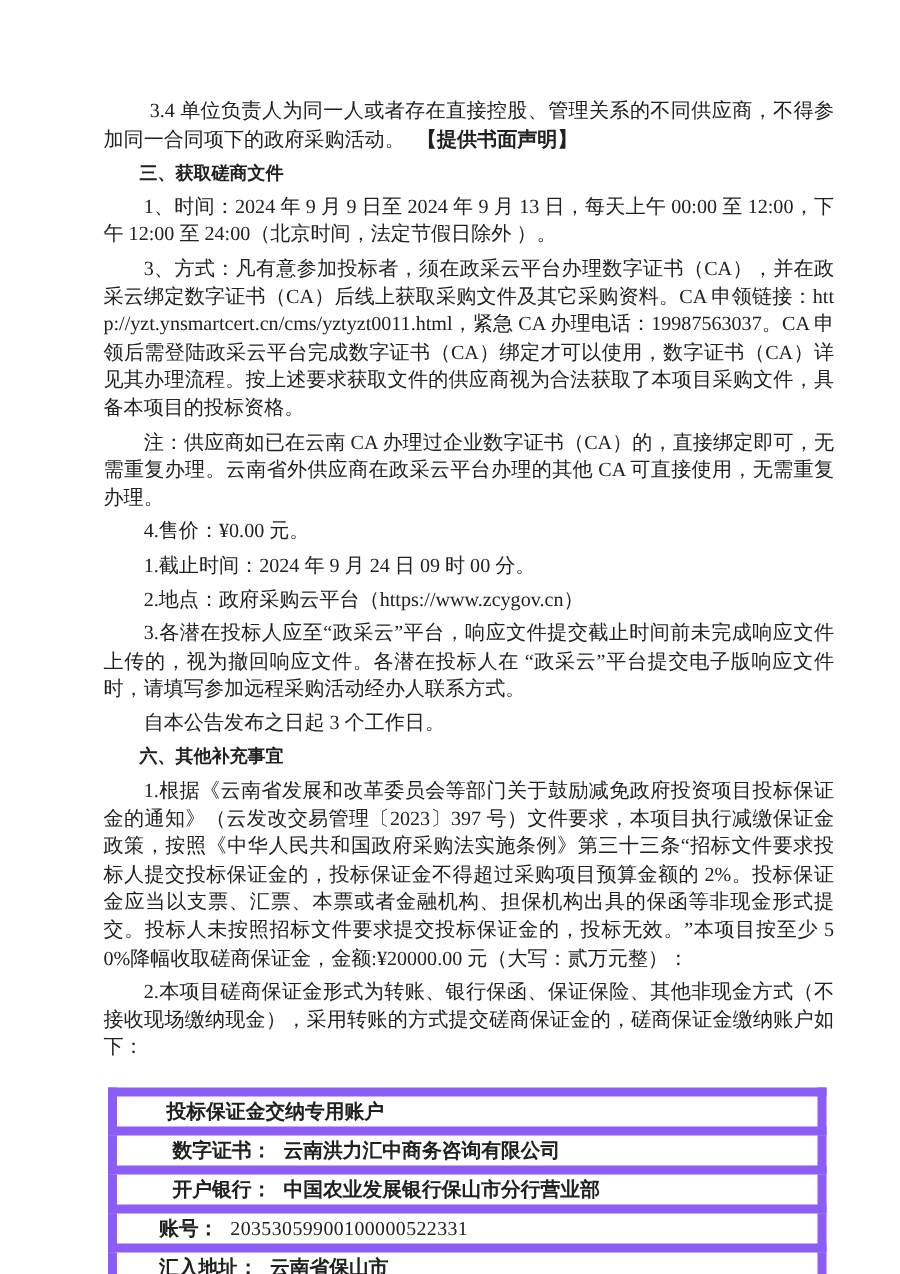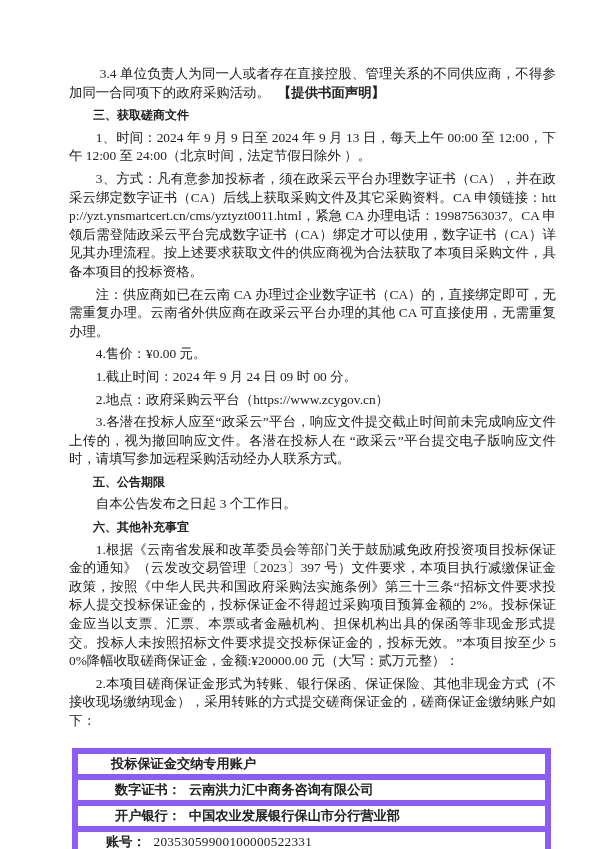--- a/index.html
+++ b/index.html
@@ -57,21 +57,20 @@
   <div class="heading">三、获取磋商文件</div>
   <p class="para">1、时间：2024 年 9 月 9 日至 2024 年 9 月 13 日，每天上午 00:00 至 12:00，下午 12:00 至 24:00（北京时间，法定节假日除外 ）。</p>
   <p class="para">3、方式：凡有意参加投标者，须在政采云平台办理数字证书（CA），并在政采云绑定数字证书（CA）后线上获取采购文件及其它采购资料。CA 申领链接：http://yzt.ynsmartcert.cn/cms/yztyzt0011.html，紧急 CA 办理电话：19987563037。CA 申领后需登陆政采云平台完成数字证书（CA）绑定才可以使用，数字证书（CA）详见其办理流程。按上述要求获取文件的供应商视为合法获取了本项目采购文件，具备本项目的投标资格。</p>
   <p class="para">注：供应商如已在云南 CA 办理过企业数字证书（CA）的，直接绑定即可，无需重复办理。云南省外供应商在政采云平台办理的其他 CA 可直接使用，无需重复办理。</p>
   <p class="para">4.售价：¥0.00 元。</p>
 
   <p class="para">1.截止时间：2024 年 9 月 24 日 09 时 00 分。</p>
   <p class="para">2.地点：政府采购云平台（https://www.zcygov.cn）</p>
   <p class="para">3.各潜在投标人应至“政采云”平台，响应文件提交截止时间前未完成响应文件上传的，视为撤回响应文件。各潜在投标人在 “政采云”平台提交电子版响应文件时，请填写参加远程采购活动经办人联系方式。</p>
 
-  <div class="heading">五、公告期限</div>
   <p class="para">自本公告发布之日起 3 个工作日。</p>
 
   <div class="heading">六、其他补充事宜</div>
   <p class="para">1.根据《云南省发展和改革委员会等部门关于鼓励减免政府投资项目投标保证金的通知》（云发改交易管理〔2023〕397 号）文件要求，本项目执行减缴保证金政策，按照《中华人民共和国政府采购法实施条例》第三十三条“招标文件要求投标人提交投标保证金的，投标保证金不得超过采购项目预算金额的 2%。投标保证金应当以支票、汇票、本票或者金融机构、担保机构出具的保函等非现金形式提交。投标人未按照招标文件要求提交投标保证金的，投标无效。”本项目按至少 50%降幅收取磋商保证金，金额:¥20000.00 元（大写：贰万元整）：</p>
   <p class="para">2.本项目磋商保证金形式为转账、银行保函、保证保险、其他非现金方式（不接收现场缴纳现金），采用转账的方式提交磋商保证金的，磋商保证金缴纳账户如下：</p>
 
   <table class="account-table">
     <tbody>
       <tr>
         <td class="pad-lg">投标保证金交纳专用账户</td>

